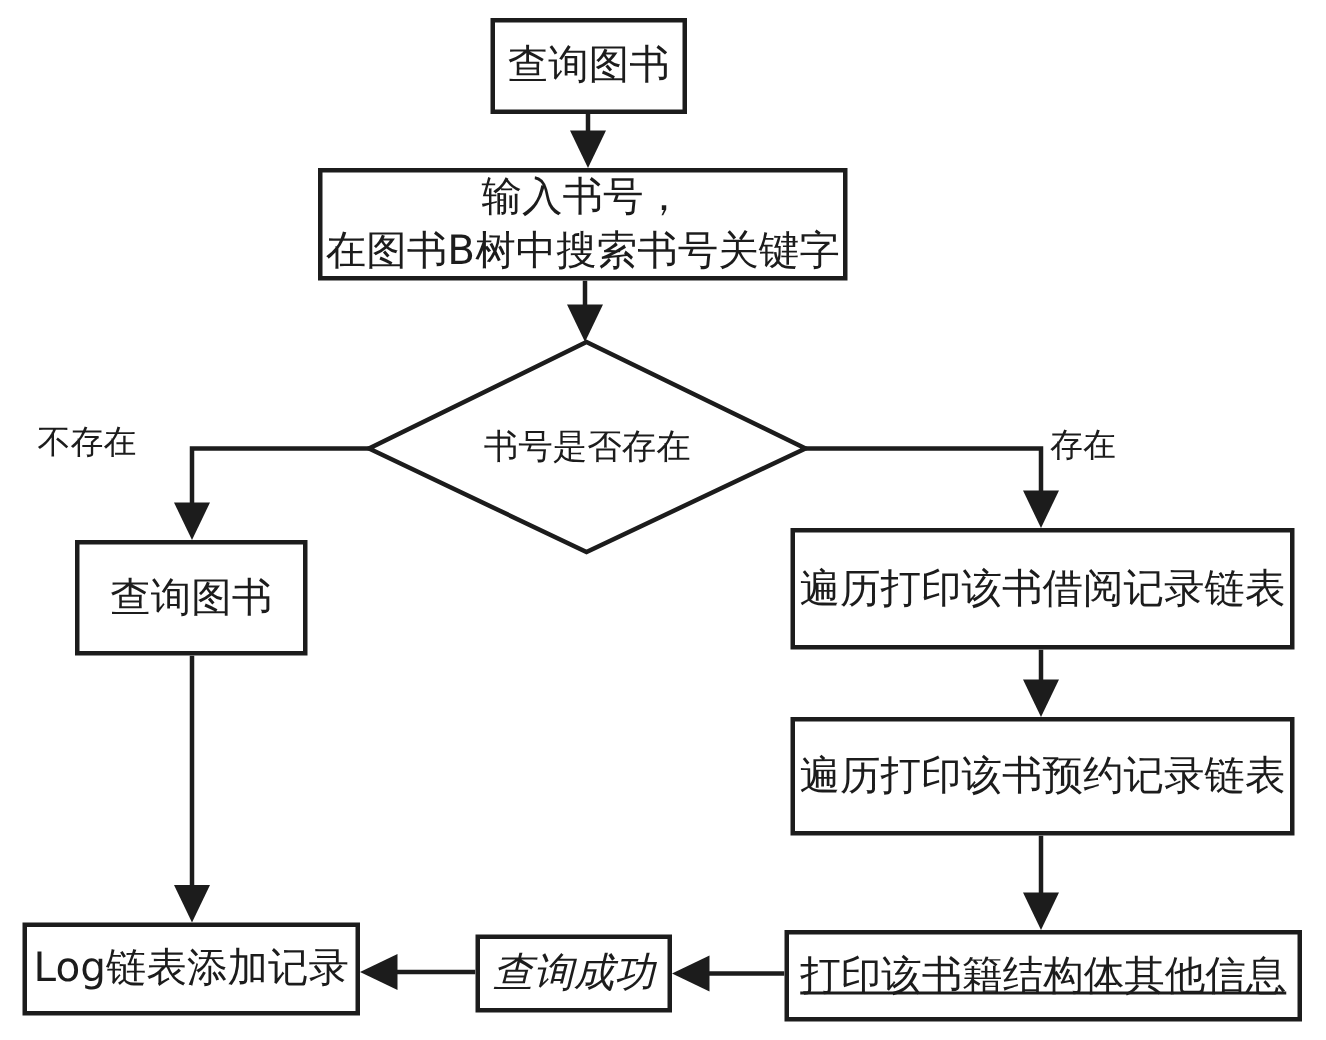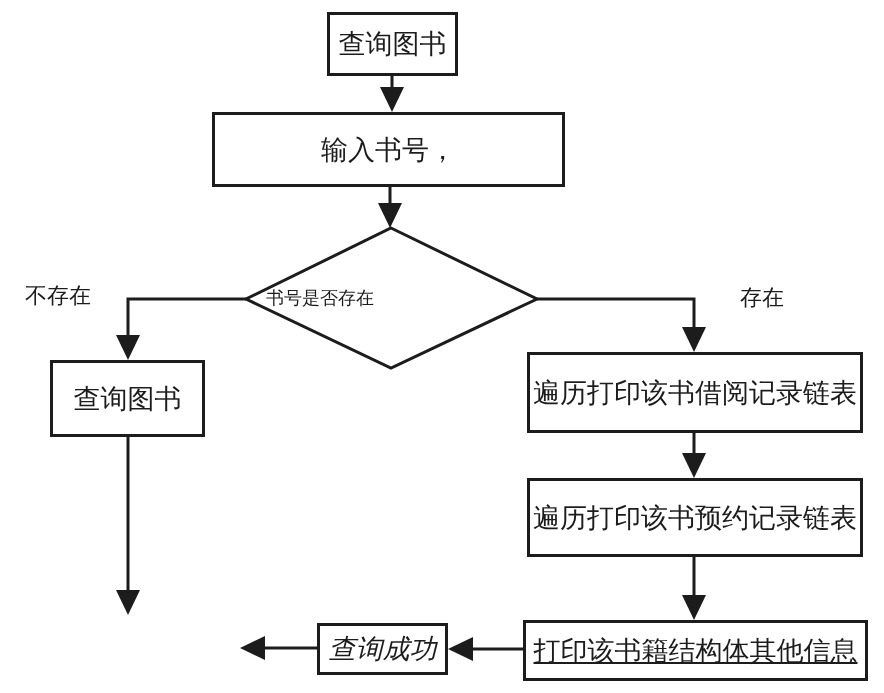--- a/index.html
+++ b/index.html
@@ -42,33 +42,33 @@
   .node-print-borrow  { left: 527px; top: 352px; width: 336px; height: 81px; align-items: center; }
   .node-print-reserve { left: 527px; top: 478px; width: 336px; height: 79px; text-align: right; }
   .node-print-other   { left: 523px; top: 620px; width: 345px; height: 61px; text-decoration: underline; }
   .node-query-success { left: 317px; top: 623px; width: 131px; height: 52px; font-style: italic; }
   .node-log-append    { left: 15px;  top: 615px; width: 225px; height: 62px; }
   .diamond-label {
     position: absolute;
     left: 266px;
     top: 283px;
     width: 251px;
-    text-align: left;
-    font-size: 18px;
+    text-align: center;
+    font-size: 23px;
     line-height: 30px;
     white-space: nowrap;
   }
   .edge-label {
     position: absolute;
     font-size: 22px;
     line-height: 30px;
     white-space: nowrap;
   }
   .edge-label-not-exist { left: 25px;  top: 281px; }
-  .edge-label-exist     { left: 740px; top: 283px; }
+  .edge-label-exist     { left: 700px; top: 283px; }
   .shape-stroke { stroke: #1c1c1c; stroke-width: 3; fill: none; }
   .shape-fill-white { fill: #ffffff; }
   .arrow-head { fill: #1c1c1c; stroke: none; }
 </style>
 </head>
 <body>
 
 <div id="canvas">
 
   <svg id="connector-layer" viewBox="0 0 884 693" xmlns="http://www.w3.org/2000/svg">
@@ -102,20 +102,21 @@
     <line class="shape-stroke" x1="128" y1="437" x2="128" y2="593"></line>
     <polygon class="arrow-head" points="128,615 116,590 140,590"></polygon>
   </svg>
 
   <div class="node node-query-books">
     <span>查询图书</span>
   </div>
 
   <div class="node node-input-search">
     <span>输入书号，</span>
+    <span>在图书B树中搜索书号关键字</span>
   </div>
 
   <div class="diamond-label">书号是否存在</div>
 
   <div class="edge-label edge-label-not-exist">不存在</div>
 
   <div class="edge-label edge-label-exist">存在</div>
 
   <div class="node node-query-fail">
     <span>查询图书</span>
@@ -130,14 +131,17 @@
   </div>
 
   <div class="node node-print-other">
     <span>打印该书籍结构体其他信息</span>
   </div>
 
   <div class="node node-query-success">
     <span>查询成功</span>
   </div>
 
+  <div class="node node-log-append">
+    <span>Log链表添加记录</span>
+  </div>
 
 </div>
 
 </body></html>

